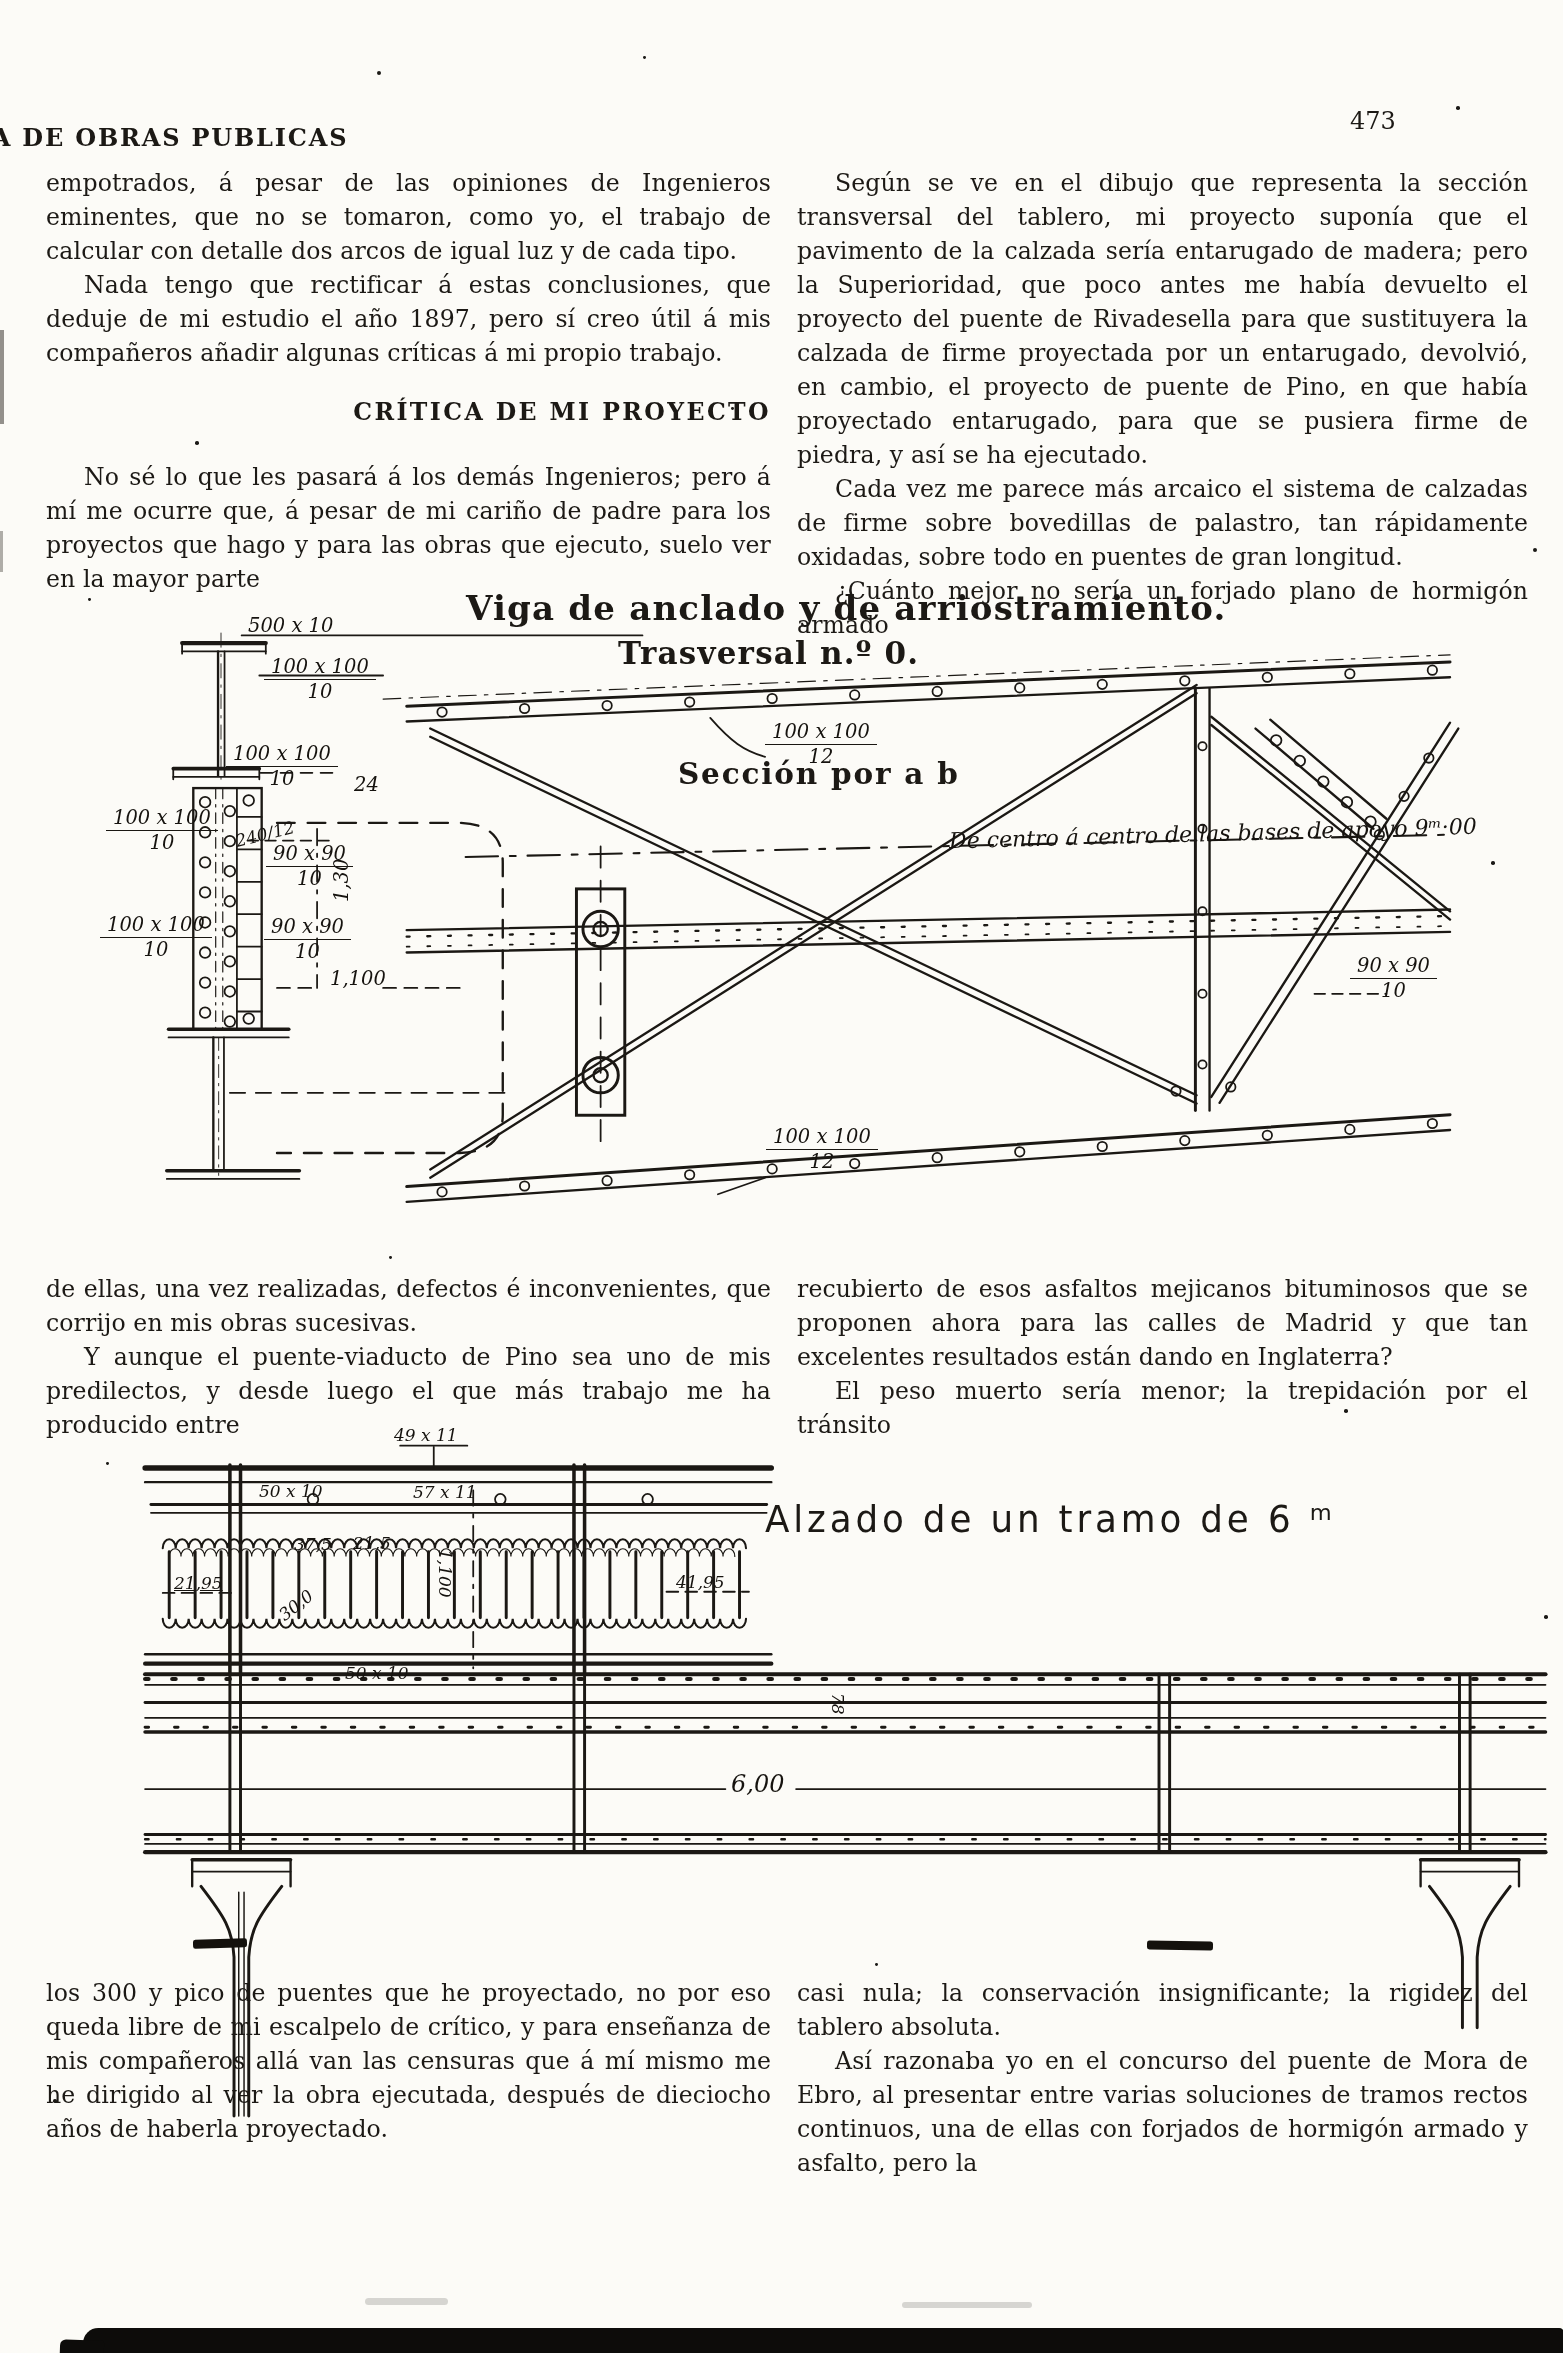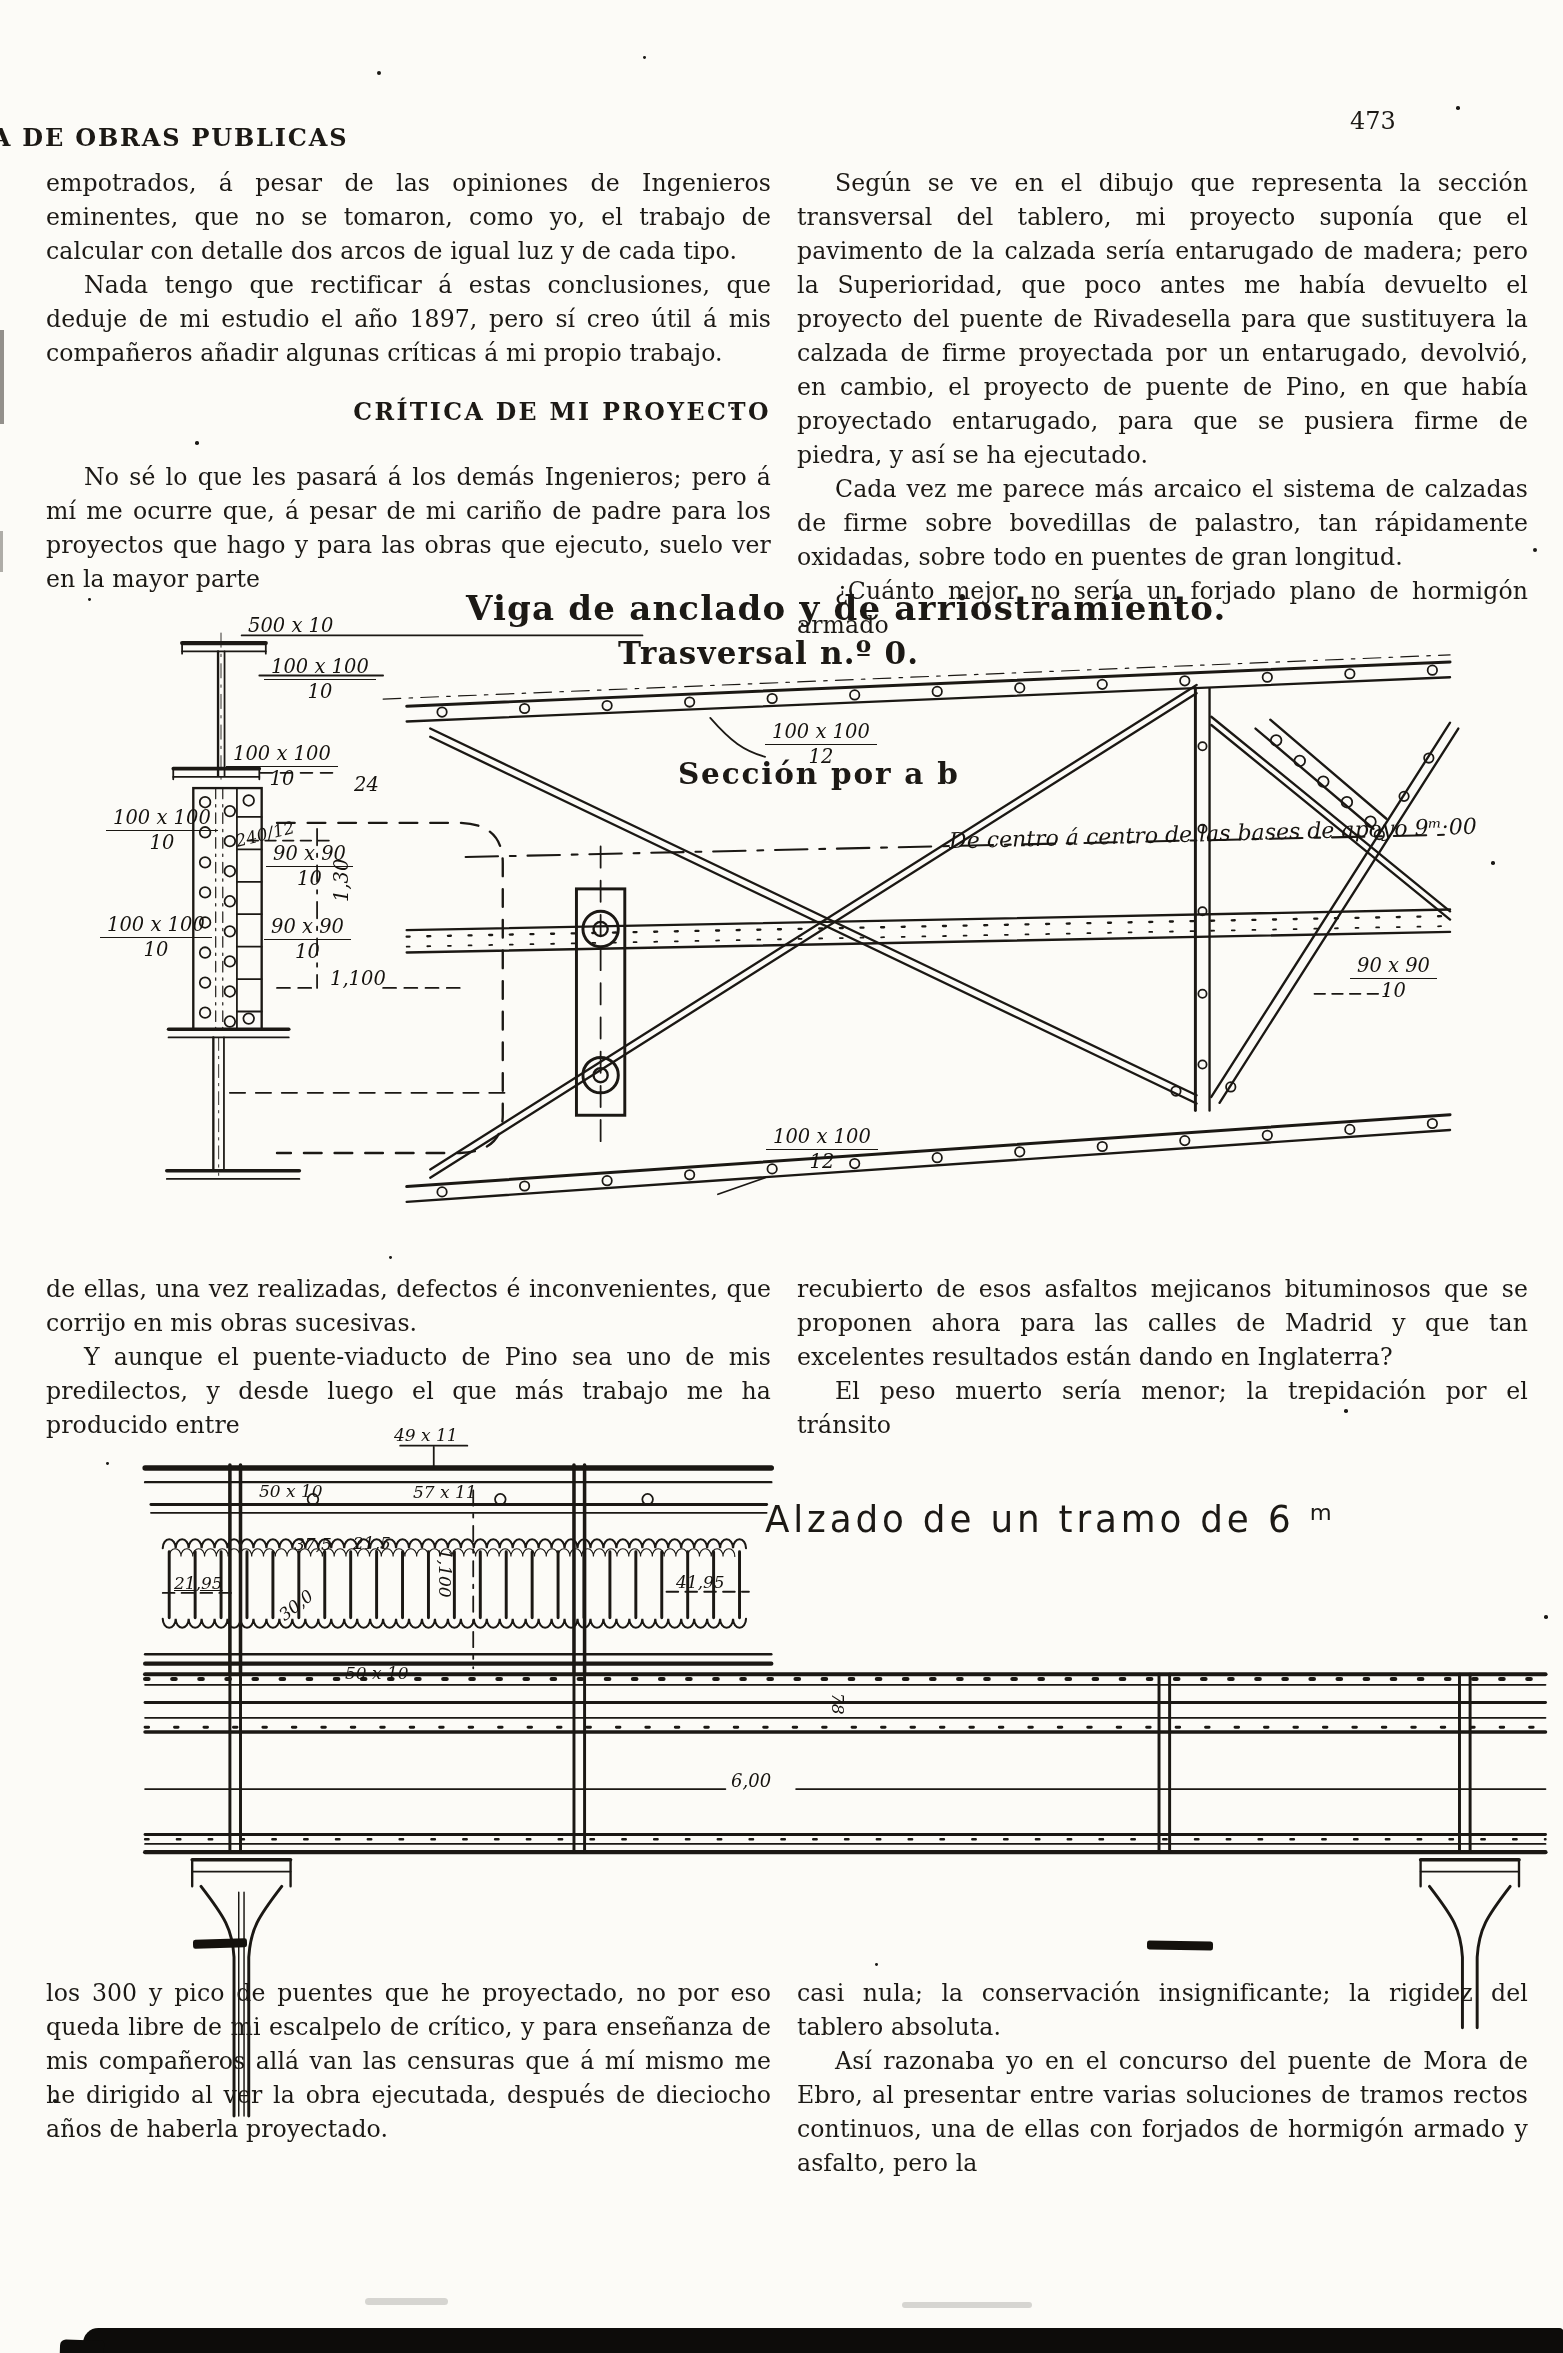--- a/index.html
+++ b/index.html
@@ -321,21 +321,21 @@
   <span class="dlab sm" style="left:259px;top:1481px;">50 x 10</span>
   <span class="dlab sm" style="left:413px;top:1482px;">57 x 11</span>
   <span class="dlab sm" style="left:294px;top:1534px;">37,5</span>
   <span class="dlab sm" style="left:353px;top:1533px;">21,5</span>
   <span class="dlab sm" style="left:455px;top:1549px;transform:rotate(90deg);transform-origin:left top;">1,100</span>
   <span class="dlab sm" style="left:174px;top:1573px;text-decoration:underline;">21,95</span>
   <span class="dlab sm" style="left:676px;top:1572px;">41,95</span>
   <span class="dlab sm" style="left:277px;top:1595px;transform:rotate(-38deg);">30,0</span>
   <span class="dlab sm" style="left:345px;top:1663px;">50 x 10</span>
   <span class="dlab sm" style="left:848px;top:1693px;transform:rotate(90deg);transform-origin:left top;">78</span>
-  <span class="dlab" style="left:731px;top:1770px;font-size:18px;">6,00</span>
+  <span class="dlab" style="left:731px;top:1770px;font-size:24px;">6,00</span>
 
   <div class="col" style="left:46px;top:1976px;width:725px;">
     <p>los 300 y pico de puentes que he proyectado, no por eso queda libre de mi escalpelo de crítico, y para enseñanza de mis compañeros allá van las censuras que á mí mismo me he dirigido al ver la obra ejecutada, después de dieciocho años de haberla proyectado.</p>
   </div>
   <div class="col" style="left:797px;top:1976px;width:731px;">
     <p>casi nula; la conservación insignificante; la rigidez del tablero absoluta.</p>
     <p class="ind">Así razonaba yo en el concurso del puente de Mora de Ebro, al presentar entre varias soluciones de tramos rectos continuos, una de ellas con forjados de hormigón armado y asfalto, pero la</p>
   </div>
 
   <div class="scratch" style="left:193px;top:1939px;width:54px;height:8.8px;transform:rotate(-2deg);"></div>

